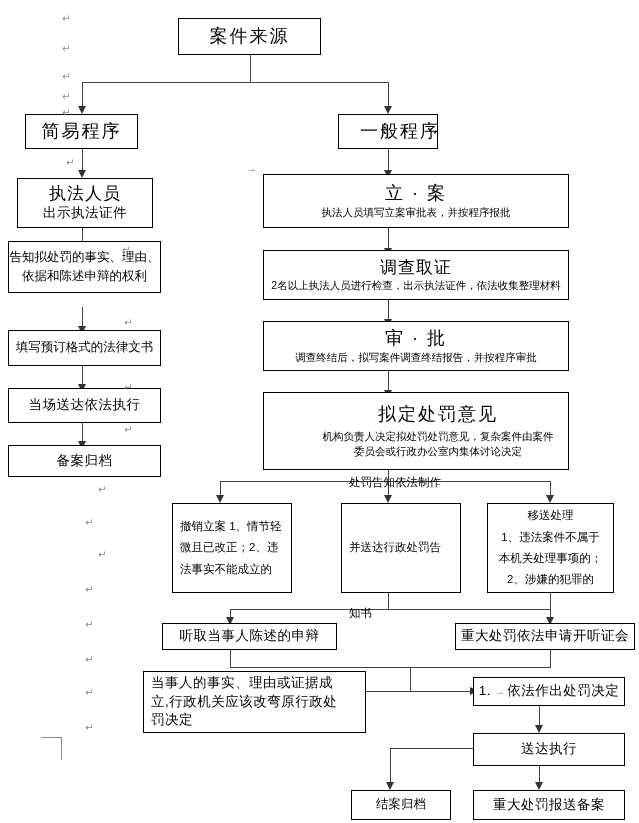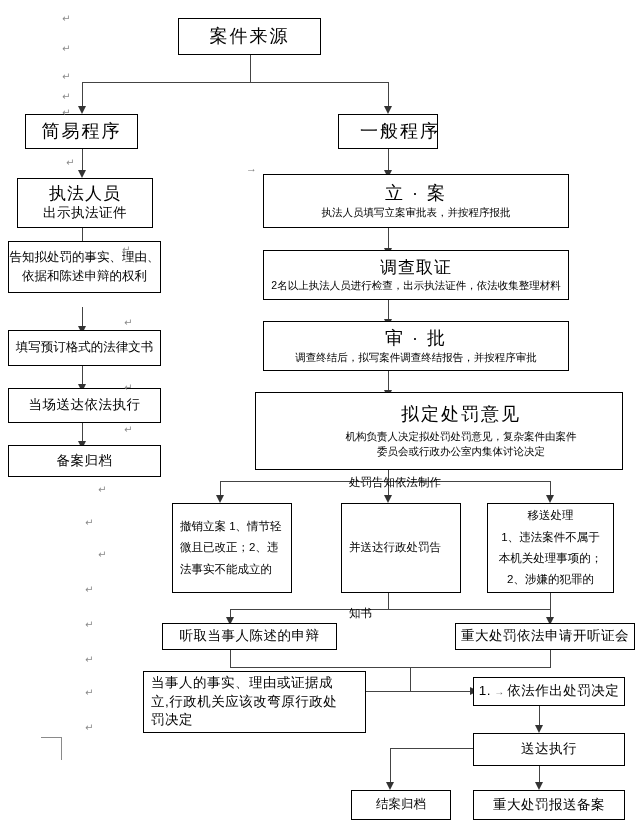--- a/index.html
+++ b/index.html
@@ -264,21 +264,21 @@
   <div class="node" style="left:263px;top:250px;width:306px;height:50px;">
     <span class="ttl">调查取证</span>
     <span class="sub">2名以上执法人员进行检查，出示执法证件，依法收集整理材料</span>
   </div>
 
   <div class="node" style="left:263px;top:321px;width:306px;height:50px;">
     <span class="ttl-lg">审 · 批</span>
     <span class="sub">调查终结后，拟写案件调查终结报告，并按程序审批</span>
   </div>
 
-  <div class="node" style="left:255px;top:392px;width:368px;height:78px;padding-left:44px;">
+  <div class="node" style="left:263px;top:392px;width:306px;height:78px;padding-left:44px;">
     <span class="ttl-lg" style="margin-bottom:3px;">拟定处罚意见</span>
     <span class="sub">机构负责人决定拟处罚处罚意见，复杂案件由案件</span>
     <span class="sub">委员会或行政办公室内集体讨论决定</span>
   </div>
 
   <div class="node left-al" style="left:172px;top:503px;width:120px;height:90px;">
     <span class="body-line">撤销立案 1、情节轻</span>
     <span class="body-line">微且已改正；2、违</span>
     <span class="body-line">法事实不能成立的</span>
   </div>

